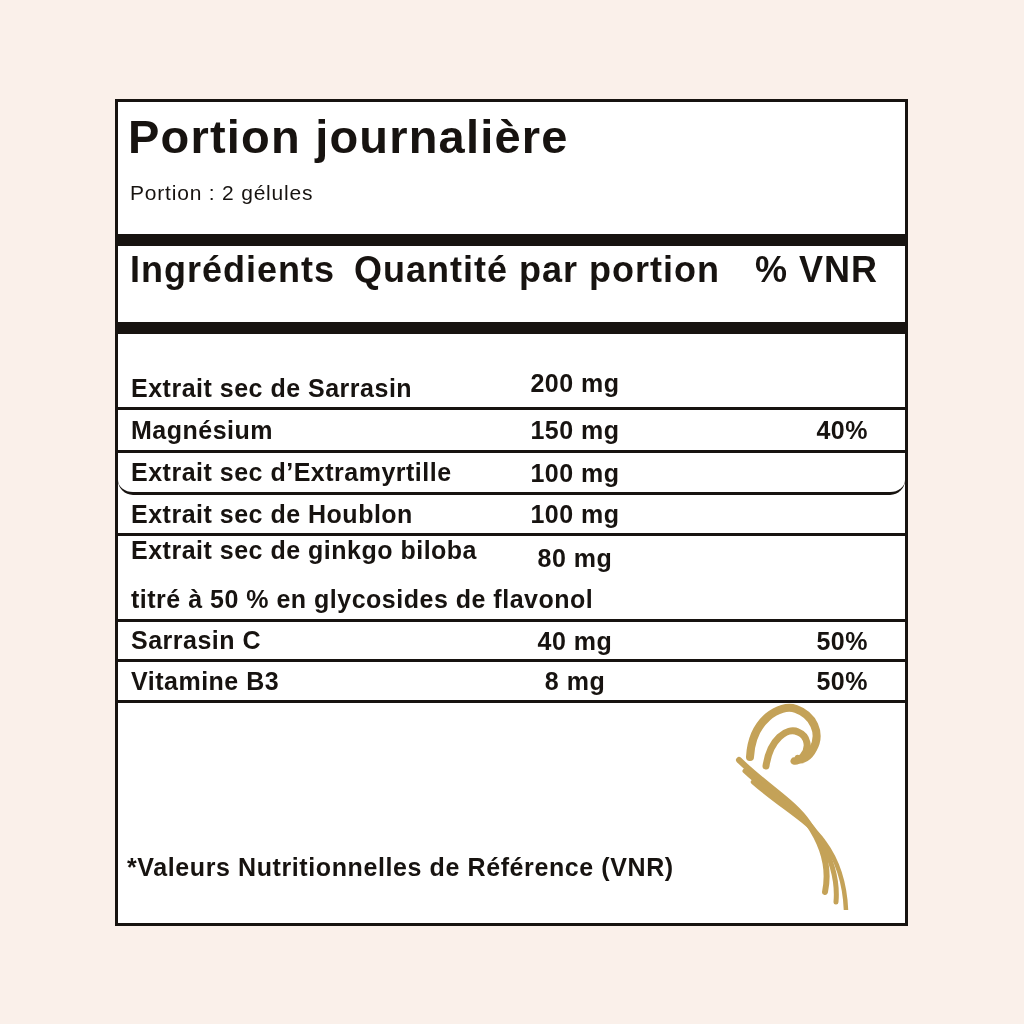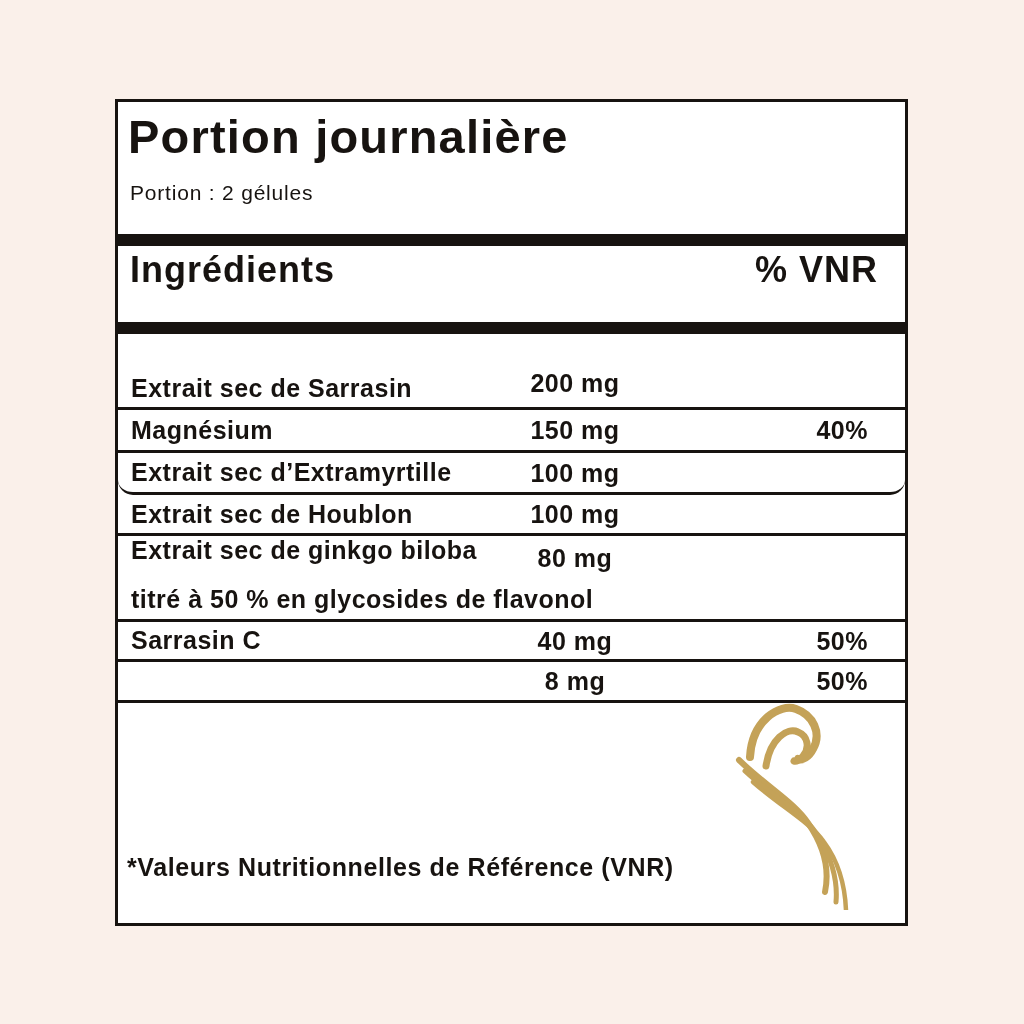--- a/index.html
+++ b/index.html
@@ -98,20 +98,21 @@
 
   <div class="title-block">
     <div class="title">Portion journalière</div>
     <div class="serving">Portion : 2 gélules</div>
   </div>
 
   <div class="bar bar-top"></div>
 
   <div class="thead">
     <span class="col-ing">Ingrédients</span>
+    <span class="col-qty">Quantité par portion</span>
     <span class="col-vnr">% VNR</span>
   </div>
 
   <div class="bar bar-bottom"></div>
 
   <div class="rows">
 
     <div class="row r1">
       <span class="ing">Extrait sec de Sarrasin</span>
       <span class="qty">200 mg</span>
@@ -145,20 +146,21 @@
       <div class="note">titré à 50 % en glycosides de flavonol</div>
     </div>
 
     <div class="row r6">
       <span class="ing">Sarrasin C</span>
       <span class="qty">40 mg</span>
       <span class="vnr">50%</span>
     </div>
 
     <div class="row r7">
+      <span class="ing">Vitamine B3</span>
       <span class="qty">8 mg</span>
       <span class="vnr">50%</span>
     </div>
 
   </div>
 
   <svg class="logo" viewBox="0 0 140 210" xmlns="http://www.w3.org/2000/svg" aria-hidden="true">
     <g fill="none" stroke="#C4A258" stroke-linecap="round">
       <path d="M22,57 C24,20 52,3 68,9 C85,15 94,33 85,49 C81,57 74,61 70,59" stroke-width="8"></path>
       <path d="M38,66 C42,39 59,27 70,32 C80,36 82,48 75,56 C72,60 68,62 66,61" stroke-width="7"></path>

